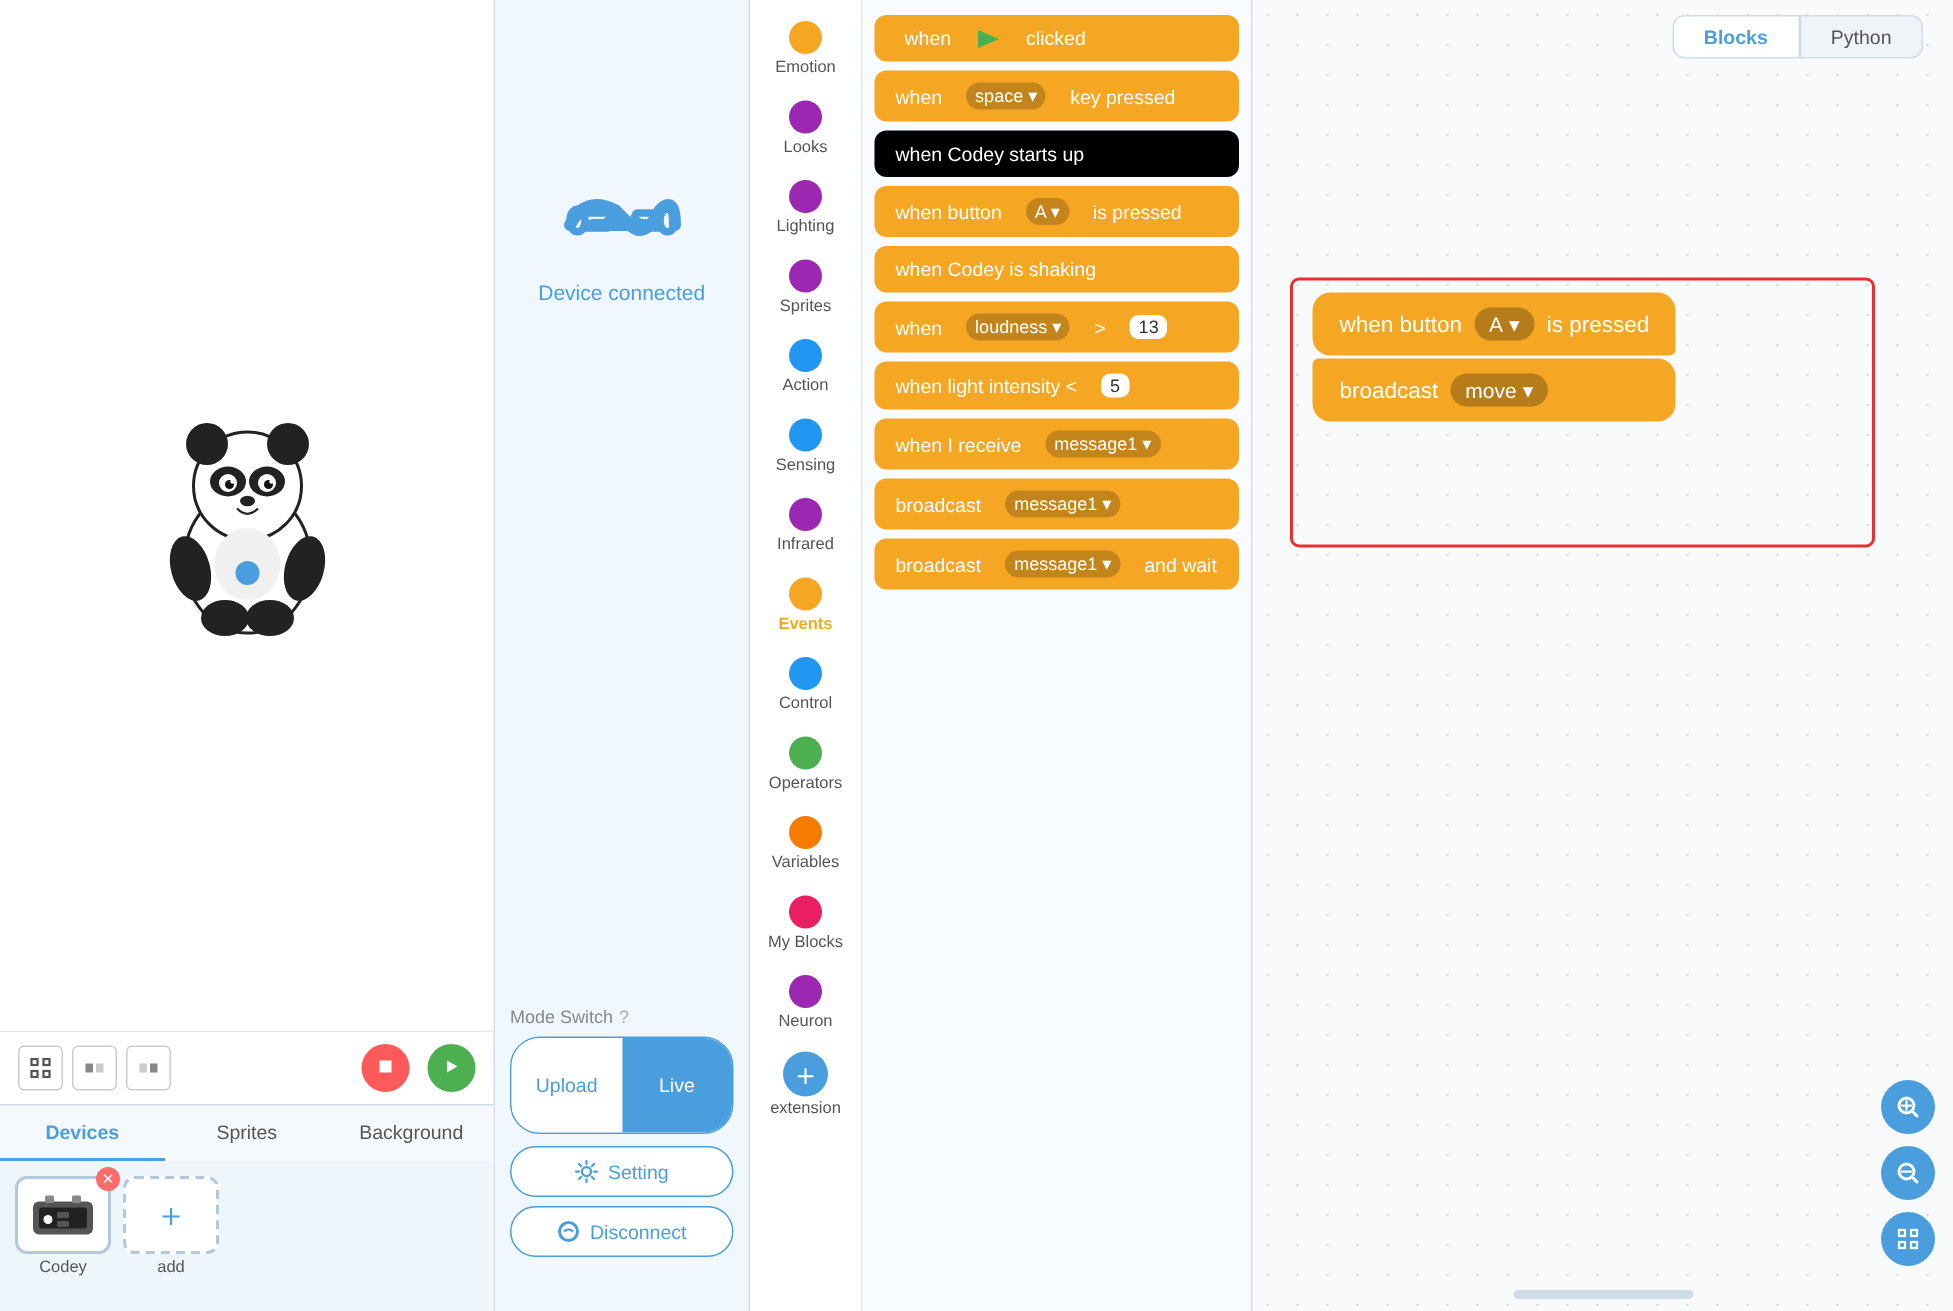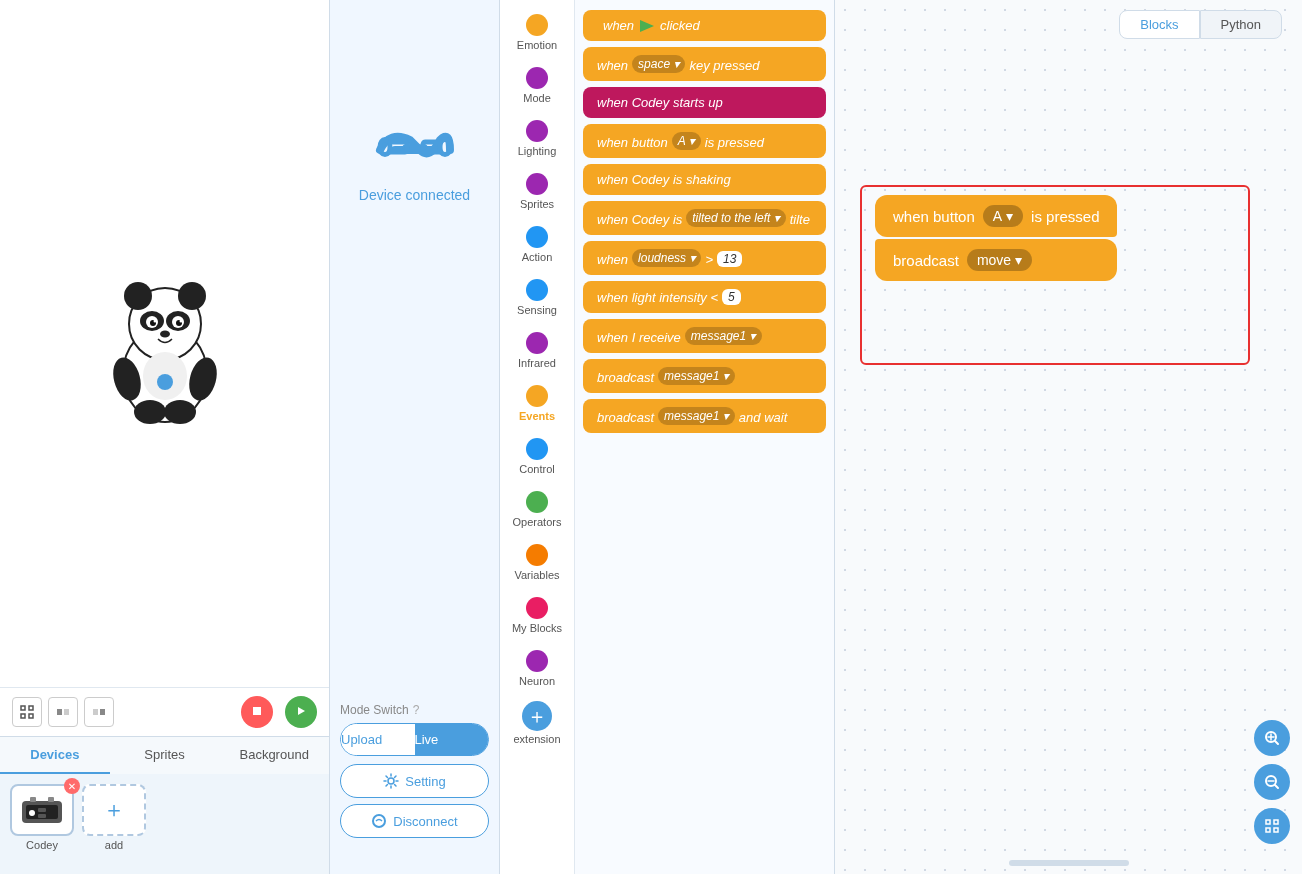--- a/index.html
+++ b/index.html
@@ -30,57 +30,57 @@
     .add-device { width: 64px; height: 52px; background: #fff; border: 2px dashed #b0c8e0; border-radius: 8px; display: flex; align-items: center; justify-content: center; cursor: pointer; color: #4a9ede; font-size: 22px; }
     .add-label { font-size: 11px; color: #555; margin-top: 3px; text-align: center; }
 
     
     .connection-panel { width: 170px; background: #f0f7ff; border-right: 1px solid #d0dce8; display: flex; flex-direction: column; align-items: center; padding: 20px 10px; }
     .connection-icon { width: 90px; height: 60px; margin-top: 100px; }
     .connection-text { color: #4a9ede; font-size: 14px; margin-top: 12px; }
     .mode-switch-area { margin-top: auto; width: 100%; padding: 10px 0; }
     .mode-switch-label { font-size: 12px; color: #888; margin-bottom: 6px; display: flex; align-items: center; gap: 4px; }
     .mode-toggle { display: flex; border: 1.5px solid #4a9ede; border-radius: 20px; overflow: hidden; width: 100%; margin-bottom: 8px; }
-    .mode-btn { flex: 1; padding: 8px 0; font-size: 13px; cursor: pointer; color: #4a9ede; background: #fff; }
+    .mode-btn { flex: 1; padding: 24px 0; text-align: center; font-size: 13px; cursor: pointer; color: #4a9ede; background: #fff; }
     .mode-btn.active { background: #4a9ede; color: #fff; }
     .action-btn { width: 100%; padding: 8px 0; border: 1.5px solid #4a9ede; border-radius: 20px; background: #fff; color: #4a9ede; font-size: 13px; cursor: pointer; display: flex; align-items: center; justify-content: center; gap: 6px; margin-bottom: 6px; }
 
     
     .category-panel { width: 75px; background: #fff; border-right: 1px solid #e0e8f0; display: flex; flex-direction: column; align-items: center; padding: 6px 0; overflow-y: auto; }
     .cat-item { display: flex; flex-direction: column; align-items: center; padding: 8px 4px; cursor: pointer; width: 100%; }
     .cat-dot { width: 22px; height: 22px; border-radius: 50%; margin-bottom: 3px; }
     .cat-label { font-size: 11px; color: #555; text-align: center; }
     .cat-item.active .cat-label { color: #f5a623; font-weight: bold; }
     .cat-plus { width: 30px; height: 30px; background: #4a9ede; border-radius: 50%; color: #fff; font-size: 20px; display: flex; align-items: center; justify-content: center; cursor: pointer; margin: 6px 0 2px; }
 
     
     .blocks-panel { width: 260px; background: #f8fbff; border-right: 1px solid #d0dce8; padding: 10px 8px; overflow-y: auto; display: flex; flex-direction: column; gap: 6px; }
 
     
-    .block { border-radius: 8px; padding: 8px 14px; font-size: 13px; color: #fff; display: flex; align-items: flex-end; gap: 4px; cursor: pointer; position: relative; font-style: italic; }
+    .block { border-radius: 8px; padding: 8px 14px; font-size: 13px; color: #fff; display: flex; align-items: center; gap: 16px; cursor: pointer; position: relative; }
     .block-yellow { background: #f5a623; }
-    .block-gray { background: #be185d; }
+    .block-gray { background: #000000; }
     .block-dropdown { background: rgba(0,0,0,0.2); border-radius: 10px; padding: 2px 6px; font-size: 12px; color: #fff; display: inline-flex; align-items: center; gap: 3px; }
     .block-white-input { background: #fff; border-radius: 6px; padding: 1px 6px; color: #333; font-size: 12px; }
 
     
     .workspace { flex: 1; background-color: #f8fafc; position: relative; overflow: hidden; background-image: radial-gradient(#d0d8e4 1px, transparent 1px); background-size: 20px 20px; }
 
     
     .ws-block-group { position: absolute; top: 195px; left: 40px; display: flex; flex-direction: column; gap: 2px; }
     .ws-block { background: #f5a623; border-radius: 8px; padding: 10px 18px; font-size: 15px; color: #fff; display: flex; align-items: center; gap: 8px; cursor: pointer; }
     .ws-dropdown { background: rgba(0,0,0,0.25); border-radius: 12px; padding: 3px 10px; font-size: 14px; color: #fff; display: inline-flex; align-items: center; gap: 4px; }
     .ws-highlight { position: absolute; top: 185px; left: 25px; width: 390px; height: 180px; border: 2px solid #e83030; border-radius: 6px; pointer-events: none; }
 
     
     .header-tabs { position: absolute; top: 10px; right: 20px; display: flex; gap: 0; }
     .header-tab { padding: 6px 20px; font-size: 13px; cursor: pointer; color: #555; background: #f0f4f8; border: 1px solid #d0dce8; }
     .header-tab:first-child { border-radius: 8px 0 0 8px; }
     .header-tab:last-child { border-radius: 0 8px 8px 0; }
-    .header-tab.active { background: #fff; color: #4a9ede; font-weight: normal; }
+    .header-tab.active { background: #fff; color: #4a9ede; font-weight: bold; }
 
     
     .ws-controls { position: absolute; bottom: 30px; right: 12px; display: flex; flex-direction: column; gap: 8px; }
     .ws-ctrl-btn { width: 36px; height: 36px; background: #4a9ede; border-radius: 50%; color: #fff; display: flex; align-items: center; justify-content: center; cursor: pointer; font-size: 16px; }
 
     
     .ws-scrollbar { position: absolute; bottom: 8px; left: 50%; transform: translateX(-50%); width: 120px; height: 6px; background: #d0dce8; border-radius: 3px; }
 
     
     .panda-container { display: flex; align-items: center; justify-content: center; width: 100%; height: 100%; }
@@ -237,21 +237,21 @@
     </div>
   </div>
 
   <div class="category-panel">
     <div class="cat-item">
       <div class="cat-dot" style="background:#f5a623"></div>
       <span class="cat-label">Emotion</span>
     </div>
     <div class="cat-item">
       <div class="cat-dot" style="background:#9c27b0"></div>
-      <span class="cat-label">Mode</span>
+      <span class="cat-label">Looks</span>
     </div>
     <div class="cat-item">
       <div class="cat-dot" style="background:#9c27b0"></div>
       <span class="cat-label">Lighting</span>
     </div>
     <div class="cat-item">
       <div class="cat-dot" style="background:#9c27b0"></div>
       <span class="cat-label">Sprites</span>
     </div>
     <div class="cat-item">
@@ -319,25 +319,20 @@
     <div class="block block-yellow">
       <span>when button</span>
       <span class="block-dropdown">A ▾</span>
       <span>is pressed</span>
     </div>
 
     <div class="block block-yellow">
       <span>when Codey is shaking</span>
     </div>
 
-    <div class="block block-yellow">
-      <span>when Codey is</span>
-      <span class="block-dropdown">tilted to the left ▾</span>
-      <span style="overflow:hidden;white-space:nowrap;max-width:30px;">tilte</span>
-    </div>
 
     <div class="block block-yellow">
       <span>when</span>
       <span class="block-dropdown">loudness ▾</span>
       <span>&gt;</span>
       <span class="block-white-input">13</span>
     </div>
 
     <div class="block block-yellow">
       <span>when light intensity &lt;</span>

